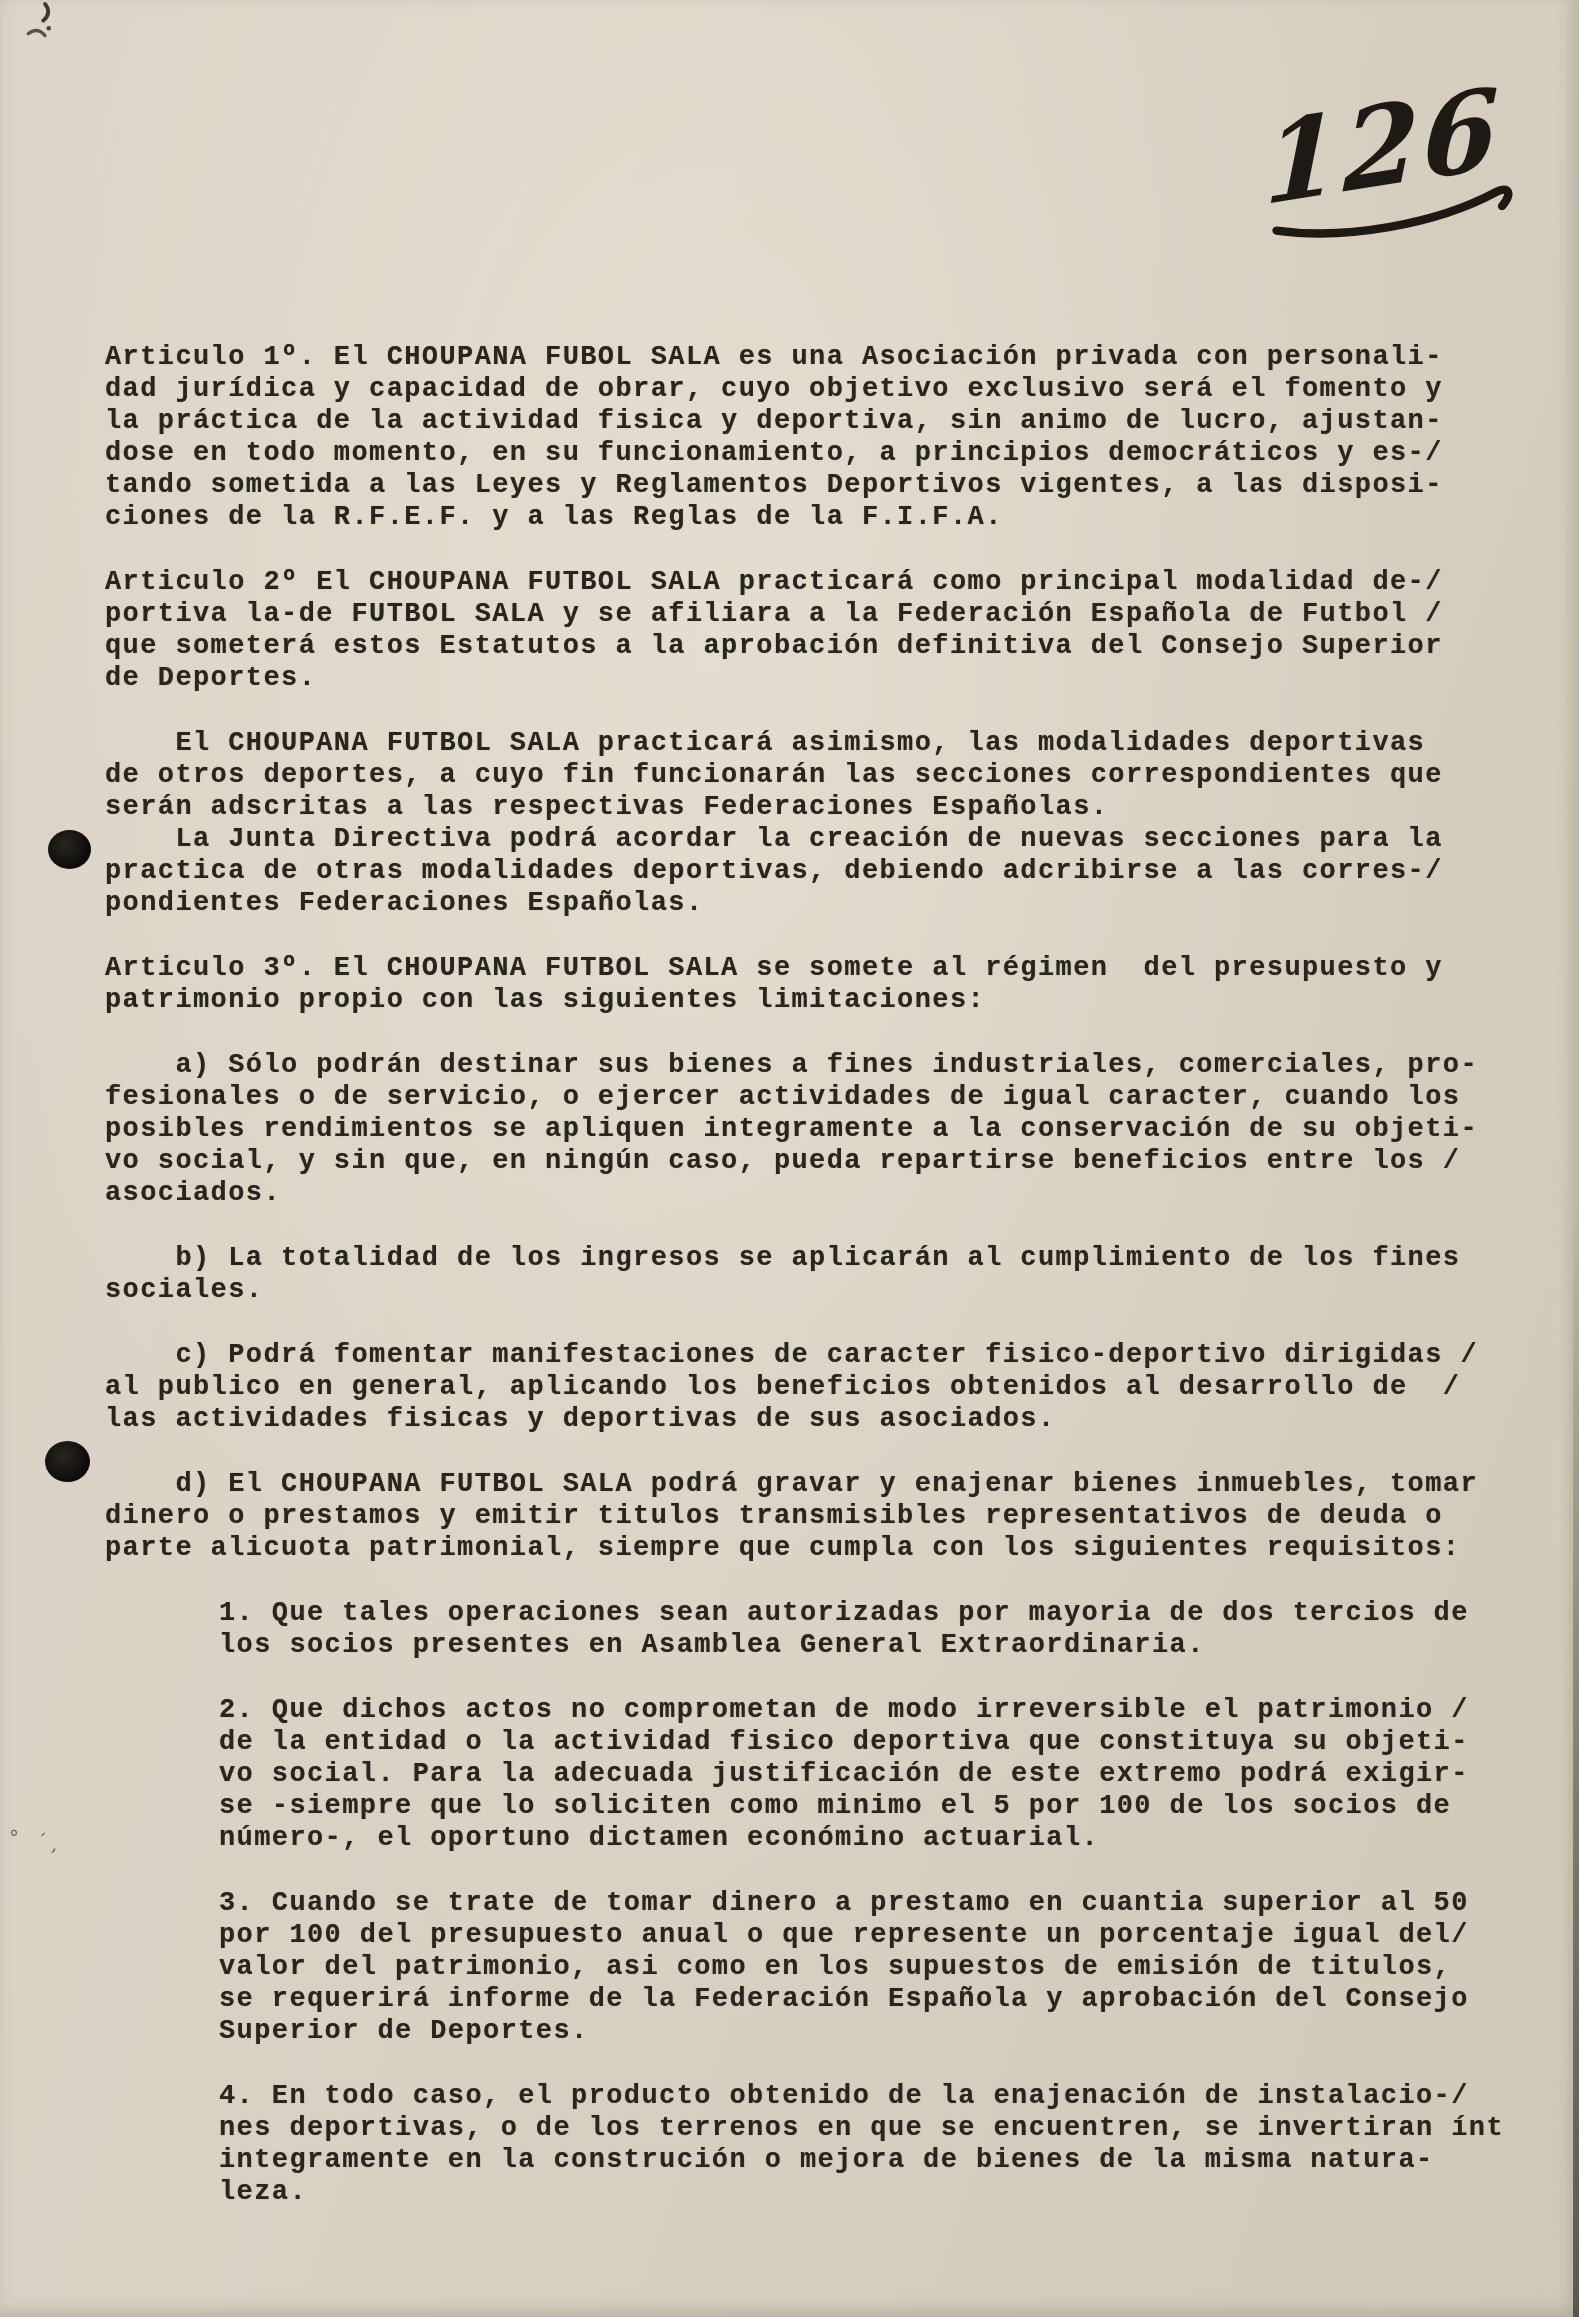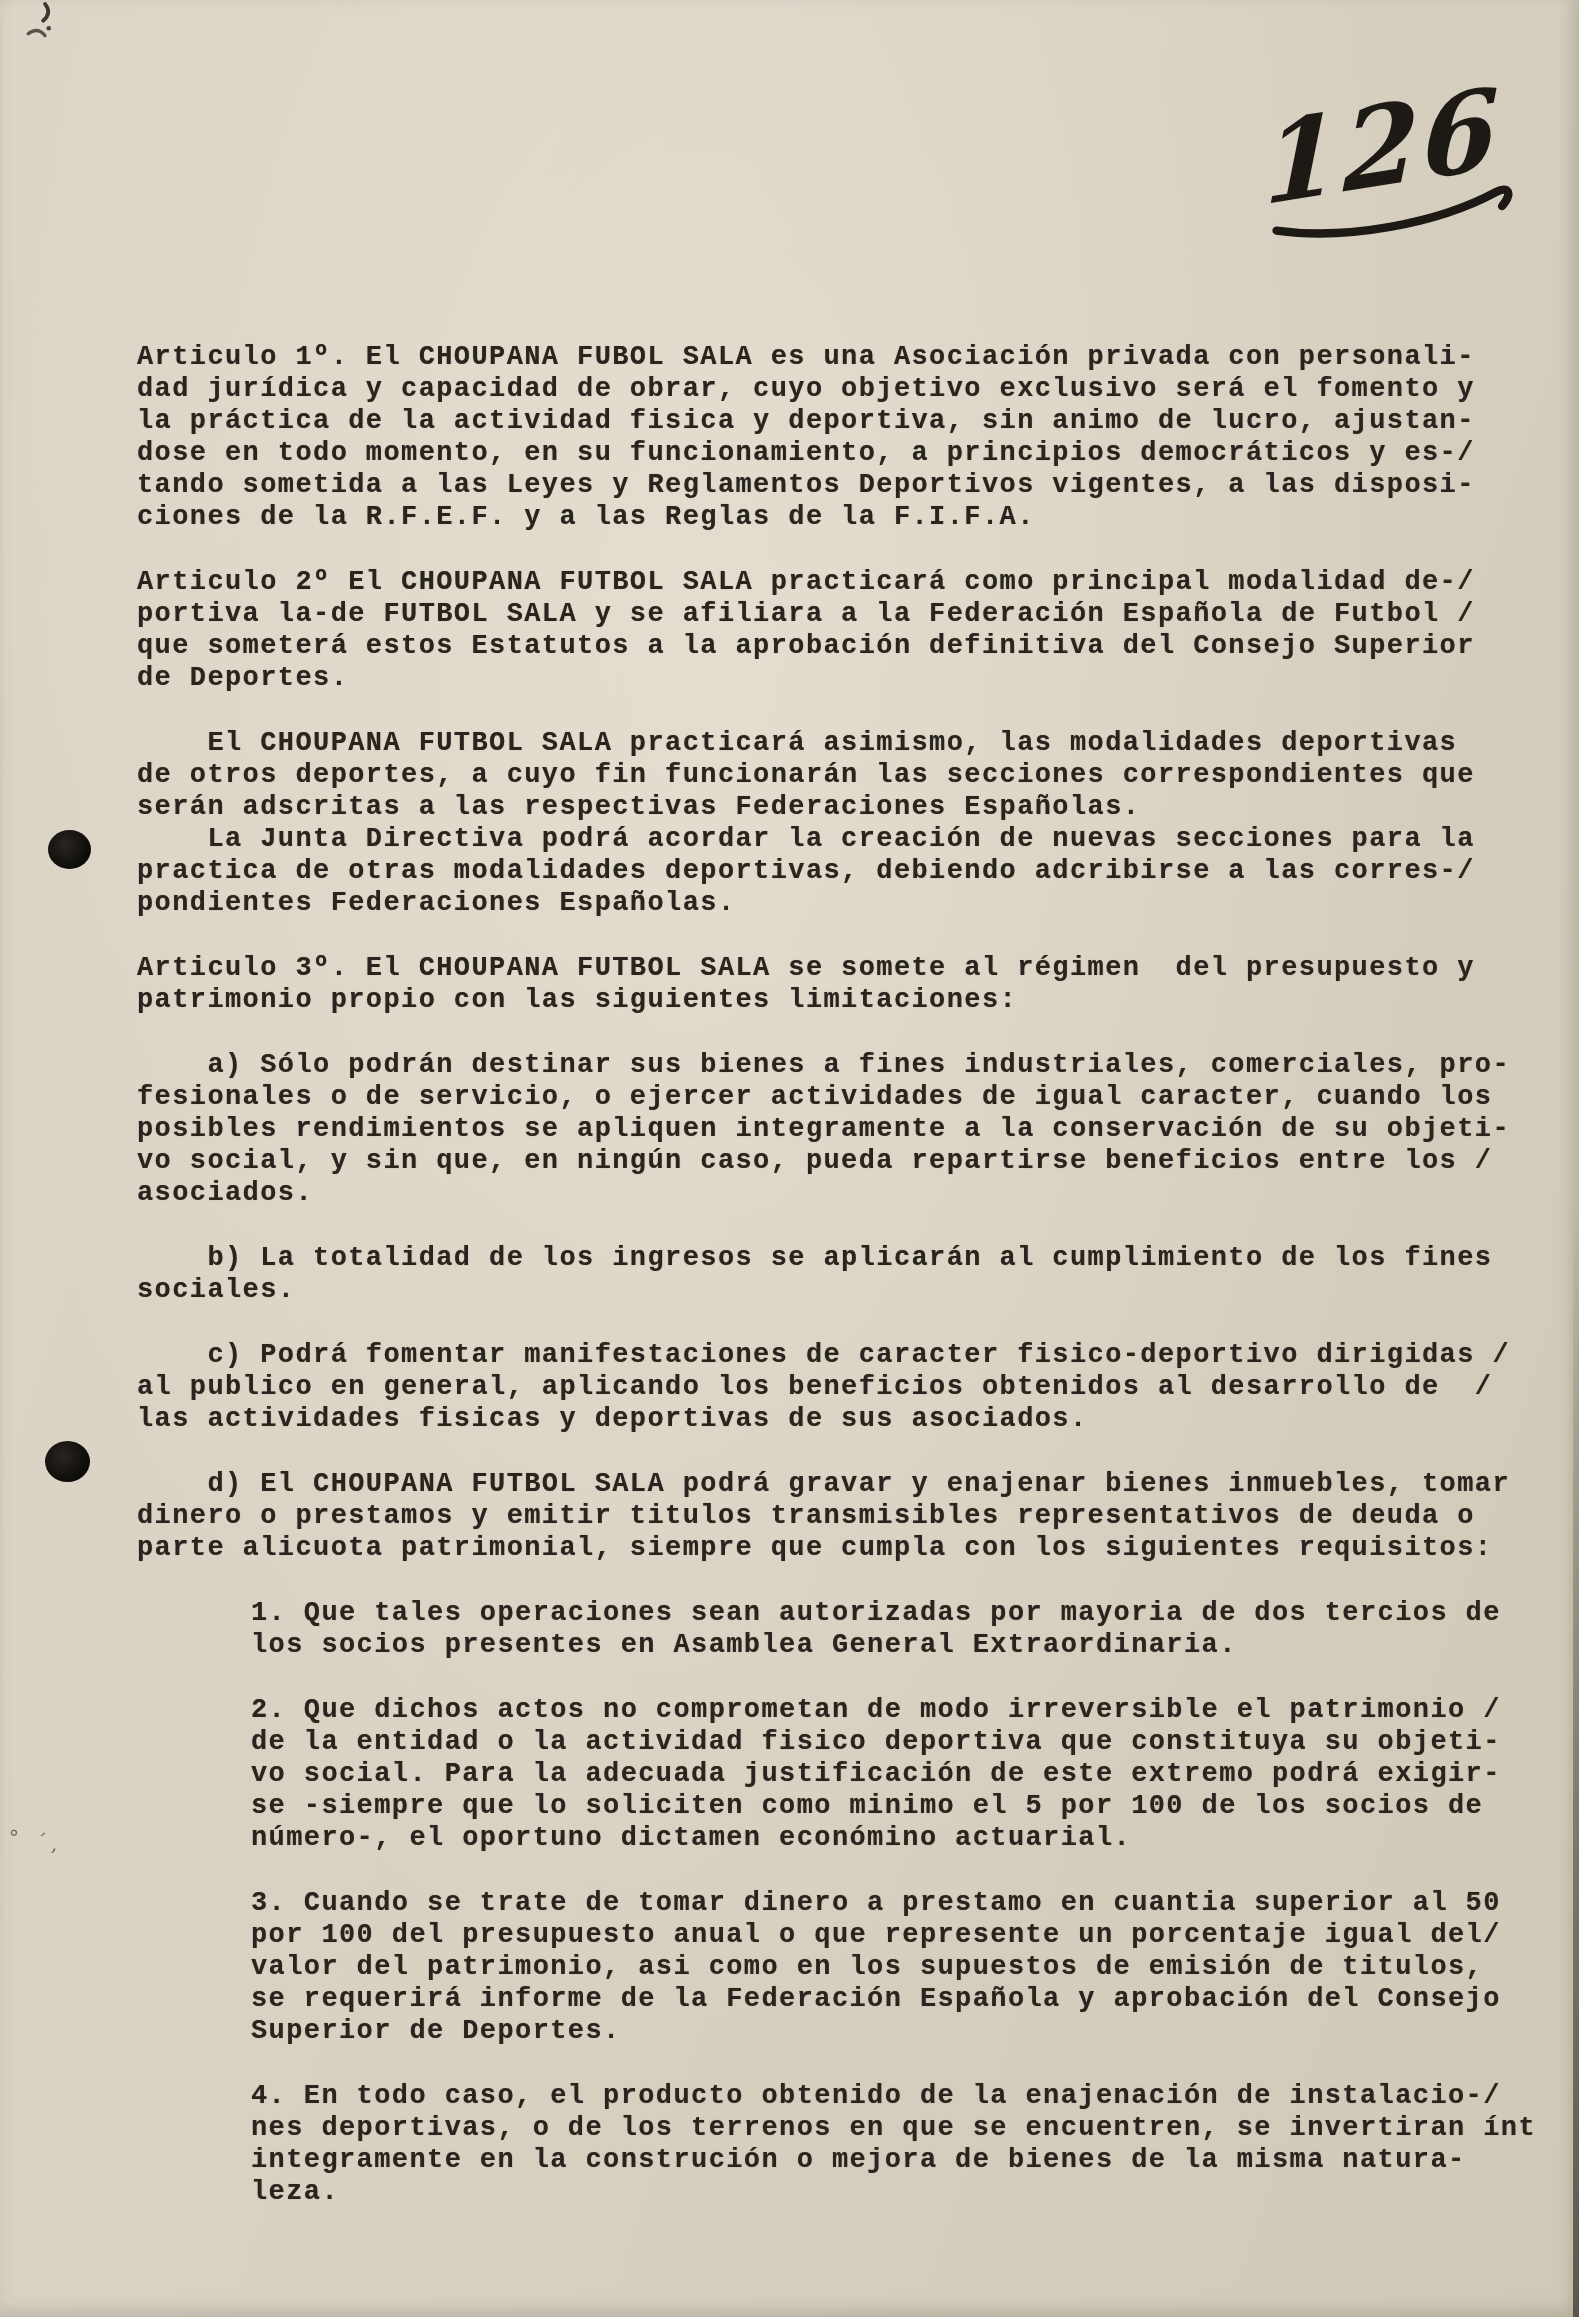--- a/index.html
+++ b/index.html
@@ -37,21 +37,20 @@
     top: 341px;
     width: 1436px;
     font-family: "Liberation Mono", "DejaVu Sans Mono", monospace;
     font-size: 27px;
     line-height: 32px;
     letter-spacing: 1.4px;
     font-weight: bold;
     color: #29251e;
     text-shadow: 0 0 0.9px rgba(45,40,30,0.45);
     white-space: pre;
-    margin-left: 32px;
   }
   .para { margin: 0 0 33px 0; }
   .para.block { margin-left: 114px; }
   .line { white-space: pre; }
 
   
   .page-number {
     position: absolute;
     left: 1268px;
     top: 89px;

